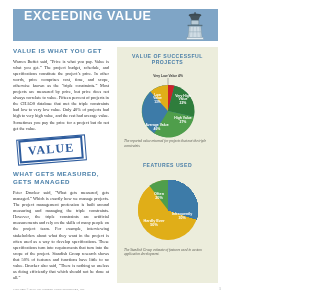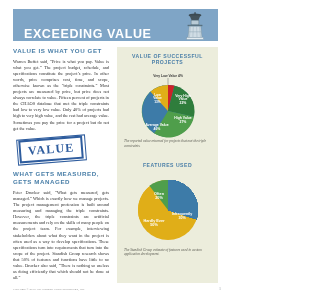--- a/index.html
+++ b/index.html
@@ -9,21 +9,21 @@
     font-family:"Liberation Sans", sans-serif;
     overflow:hidden;
     position:relative;
   }
   .page{position:relative;width:231px;height:300px;background:#fff;}
 
   
   .header-bar{
     position:absolute;left:13px;top:9px;width:205px;height:32px;
     background:#7fa5c6;
-    display:flex;align-items:flex-end;
+    display:flex;align-items:flex-start;
     overflow:hidden;
   }
   .header-title{
     color:#ffffff;
     font-size:12.5px;
     font-weight:bold;
     letter-spacing:0.6px;
     margin-left:11px;
     white-space:nowrap;
   }

